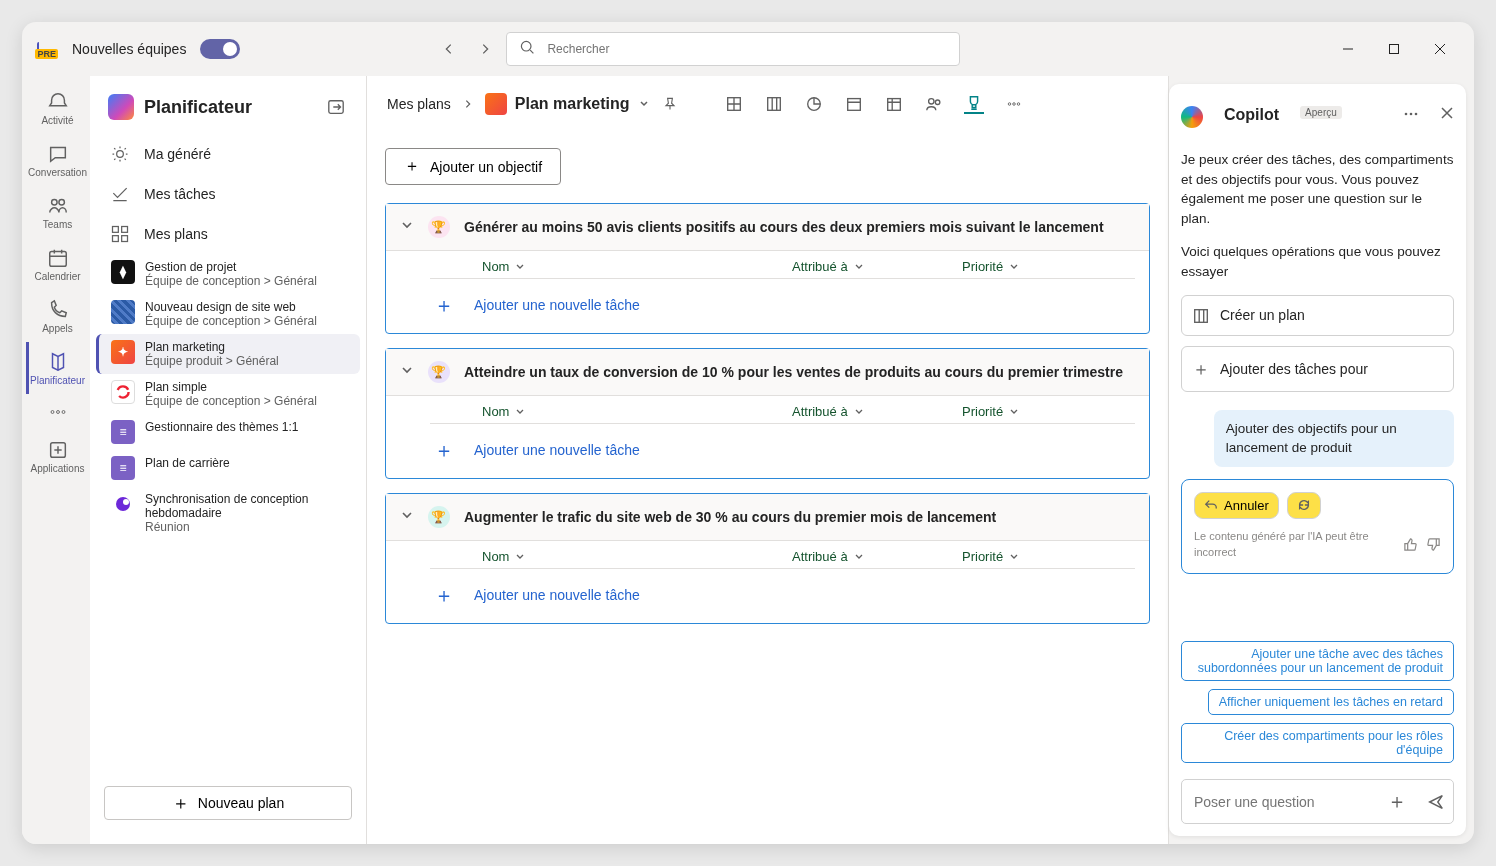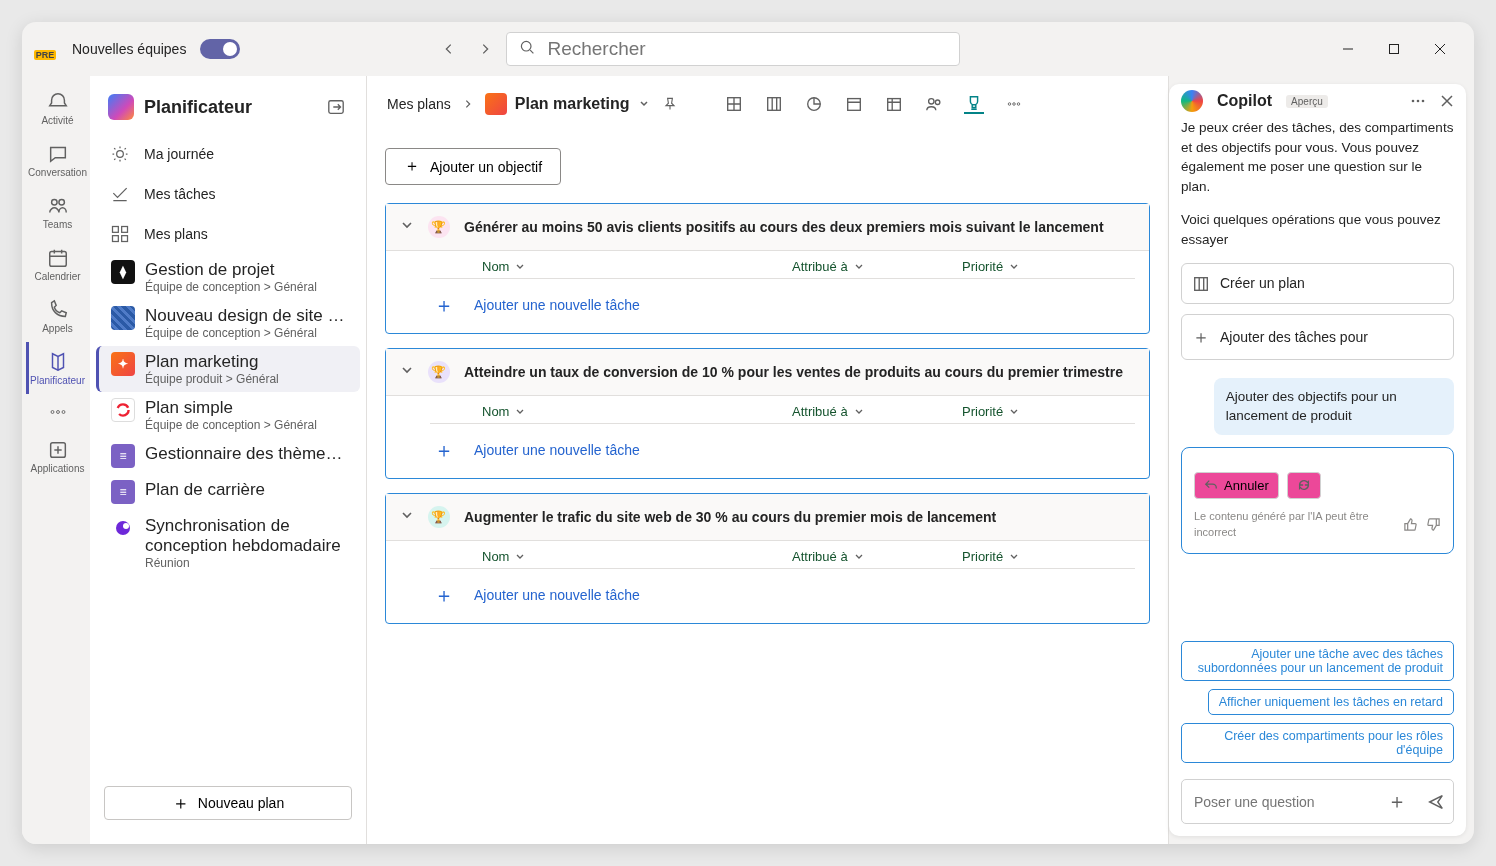--- a/index.html
+++ b/index.html
@@ -14,29 +14,29 @@
     --sel:#ebebfb;
     --radius:8px;
     --shadow:0 4px 18px rgba(0,0,0,0.12);
   }
   *{box-sizing:border-box;font-family:"Segoe UI", Arial, sans-serif;}
   body{margin:0;background:#e9e9e9;width:1496px;height:866px;overflow:hidden;color:var(--text);}
   .window{position:absolute;inset:22px;background:var(--bg);border-radius:14px;box-shadow:var(--shadow);display:flex;flex-direction:column;overflow:hidden;}
   
   
   .titlebar{height:54px;display:flex;align-items:center;padding:0 14px;gap:14px;}
-  .teams-logo{width:22px;height:22px;display:flex;align-items:center;justify-content:center;border-radius:4px;flex-direction:column;}
+  .teams-logo{width:22px;height:22px;display:flex;align-items:center;justify-content:center;border-radius:4px;}
   .teams-logo span{font-size:9px;background:#ffb900;color:#444;padding:0 2px;border-radius:2px;font-weight:700;margin-left:-4px;margin-top:10px;}
   .app-label{font-size:14px;font-weight:400;color:#242424;}
   .toggle{width:40px;height:20px;border-radius:10px;background:var(--accent);position:relative;cursor:pointer;}
   .toggle::after{content:"";position:absolute;width:14px;height:14px;background:#fff;border-radius:50%;top:3px;right:3px;}
   .nav-arrows{display:flex;gap:22px;margin-left:188px;}
   .nav-arrows svg{width:14px;height:14px;stroke:#606060;}
   .search{flex:0 0 454px;height:34px;background:#fff;border:1px solid #d1d1d1;border-radius:4px;display:flex;align-items:center;padding:0 12px;gap:10px;}
-  .search input{border:none;outline:none;background:transparent;font-size:19px;width:100%;}
+  .search input{border:none;outline:none;background:transparent;font-size:12px;width:100%;}
   .search svg{width:16px;height:16px;stroke:#616161;}
   .win-controls{margin-left:auto;display:flex;gap:6px;}
   .win-btn{width:40px;height:30px;display:flex;align-items:center;justify-content:center;border-radius:4px;}
   .win-btn svg{width:12px;height:12px;stroke:#222;}
 
   .content{flex:1;display:flex;min-height:0;}
   
   
   .apprail{width:68px;background:var(--bg);display:flex;flex-direction:column;align-items:center;padding-top:6px;}
   .apprail .rail-item{width:60px;height:52px;display:flex;flex-direction:column;align-items:center;justify-content:center;color:#616161;border-left:3px solid transparent;font-size:10px;gap:2px;cursor:pointer;}
@@ -49,21 +49,21 @@
   .sb-logo{width:26px;height:26px;border-radius:6px;background:linear-gradient(135deg,#3d7ef7 0%,#cf4ab9 60%,#ff8b3a 100%);}
   .sb-title{font-size:18px;font-weight:700;flex:1;}
   .sb-expand{width:24px;height:24px;display:flex;align-items:center;justify-content:center;}
   .sb-item{display:flex;align-items:center;gap:14px;padding:10px 20px;font-size:14px;cursor:pointer;}
   .sb-item svg{width:20px;height:20px;stroke:#616161;fill:none;}
   .sb-section-label{font-size:12px;color:var(--muted);padding:14px 18px 6px 18px;}
   .pin-item{display:flex;align-items:flex-start;padding:6px 12px;gap:10px;margin:0 6px;border-radius:6px;cursor:pointer;border-left:3px solid transparent;}
   .pin-item.selected{background:#f0f0f5;border-left:3px solid var(--accent2);}
   .pin-icon{width:24px;height:24px;border-radius:4px;flex-shrink:0;display:flex;align-items:center;justify-content:center;font-size:12px;color:#fff;font-weight:600;}
   .pin-texts{display:flex;flex-direction:column;overflow:hidden;}
-  .pin-title{font-size:17px;white-space:nowrap;overflow:hidden;text-overflow:ellipsis;}
+  .pin-title{font-size:12px;white-space:nowrap;overflow:hidden;text-overflow:ellipsis;}
   .pin-sub{font-size:12px;color:var(--muted);white-space:nowrap;}
   .sb-bottom{margin-top:auto;padding:12px 14px;}
   .new-plan-btn{width:100%;height:34px;border:1px solid #c8c6c4;border-radius:4px;background:#fff;display:flex;align-items:center;justify-content:center;gap:8px;font-size:14px;cursor:pointer;}
 
   
   .main{flex:1;background:#fff;min-width:0;display:flex;flex-direction:column;margin:0;border-right:1px solid var(--border);}
   .crumb-bar{height:56px;display:flex;align-items:center;padding:0 20px;gap:12px;border-bottom:1px solid transparent;}
   .crumb-text{font-size:14px;}
   .crumb-sep svg{width:10px;height:10px;stroke:#616161;}
   .plan-chip{display:flex;align-items:center;gap:8px;}
@@ -90,34 +90,34 @@
   .col-name{width:310px;display:flex;align-items:center;gap:6px;}
   .col-assign{width:170px;display:flex;align-items:center;gap:6px;}
   .col-prio{flex:1;display:flex;align-items:center;gap:6px;justify-content:flex-start;}
   .cols svg{width:10px;height:10px;stroke:#606060;}
   .divider{height:1px;background:var(--border);margin:0 14px 0 44px;}
   .add-task{display:flex;align-items:center;gap:18px;padding:14px 14px 16px 46px;color:var(--blue);font-size:14px;}
   .add-task .plus{width:24px;height:24px;display:flex;align-items:center;justify-content:center;color:var(--blue);font-size:20px;}
   
   
   .copilot{width:297px;background:#fff;margin:8px 8px 8px 0;border-radius:10px;box-shadow:0 1px 4px rgba(0,0,0,0.08);display:flex;flex-direction:column;}
-  .cp-head{display:flex;align-items:center;padding:6px 12px;gap:14px;}
+  .cp-head{display:flex;align-items:flex-start;padding:22px 12px;gap:21px;}
   .cp-logo{width:22px;height:22px;border-radius:50%;background:conic-gradient(#3b82f6,#ef4444,#f59e0b,#10b981,#3b82f6);}
   .cp-title{font-size:16px;font-weight:600;}
   .cp-badge{font-size:10px;background:#edebe9;color:#616161;padding:1px 5px;border-radius:3px;}
   .cp-head .spacer{flex:1;}
   .cp-body{padding:0 12px;flex:1;overflow:auto;font-size:13.5px;line-height:1.45;}
   .cp-text{margin-bottom:14px;}
   .cp-sugg{border:1px solid #d1d1d1;border-radius:6px;padding:9px 10px;display:flex;align-items:center;gap:10px;margin-bottom:10px;font-size:14px;cursor:pointer;}
   .cp-sugg svg{width:18px;height:18px;stroke:#606060;fill:none;}
   .user-bubble{margin-left:auto;background:#e5f1fb;border-radius:8px;padding:9px 12px;font-size:13.5px;max-width:88%;margin-top:8px;margin-bottom:12px;}
   .ai-card{border:1.5px solid #2b88d8;border-radius:8px;padding:12px;}
   .ai-card .msg{font-size:13.5px;margin-bottom:10px;}
   .ai-actions{display:flex;gap:8px;margin-bottom:10px;}
-  .ai-btn{border:1px solid #d1d1d1;border-radius:4px;padding:5px 9px;display:flex;align-items:center;gap:6px;font-size:13px;cursor:pointer;background:#ec4899;margin-top:12px;}
+  .ai-btn{border:1px solid #d1d1d1;border-radius:9px;padding:5px 9px;display:flex;align-items:center;gap:6px;font-size:13px;cursor:pointer;background:#fde047;}
   .ai-foot{display:flex;align-items:center;gap:8px;font-size:11px;color:#8a8886;}
   .ai-foot .spacer{flex:1;}
   .cp-chips{display:flex;flex-direction:column;align-items:flex-end;gap:8px;padding:10px 12px;}
   .chip{border:1px solid #2b88d8;color:#2b88d8;border-radius:5px;padding:5px 10px;font-size:12.5px;text-align:right;cursor:pointer;background:#fff;}
   .cp-input{border:1px solid #d1d1d1;border-radius:5px;margin:6px 12px 12px 12px;padding:8px 10px;display:flex;align-items:center;gap:10px;}
   .cp-input input{border:none;outline:none;flex:1;font-size:14px;background:transparent;}
   
   .iconbtn{cursor:pointer;display:inline-flex;}
 </style>
 </head>
@@ -242,21 +242,21 @@
               <rect x="2" y="3" width="16" height="14" rx="2"></rect>
               <path d="M12 7l3 3-3 3M7 10h8"></path>
             </svg>
         </div>
       </div>
       <div class="sb-item">
         <svg viewBox="0 0 24 24" stroke-width="1.5">
             <circle cx="12" cy="12" r="4"></circle>
             <path d="M12 3v2M12 19v2M3 12h2M19 12h2M5 5l1.5 1.5M17.5 17.5L19 19M19 5l-1.5 1.5M6.5 17.5L5 19"></path>
           </svg>
-        <span>Ma journée</span>
+        <span>Ma généré</span>
       </div>
       <div class="sb-item">
         <svg viewBox="0 0 24 24" stroke-width="1.5">
             <path d="M4 11l5 5L20 5"></path>
             <path d="M4 20h16"></path>
           </svg>
         <span>Mes tâches</span>
       </div>
       <div class="sb-item">
         <svg viewBox="0 0 24 24" stroke-width="1.5">

